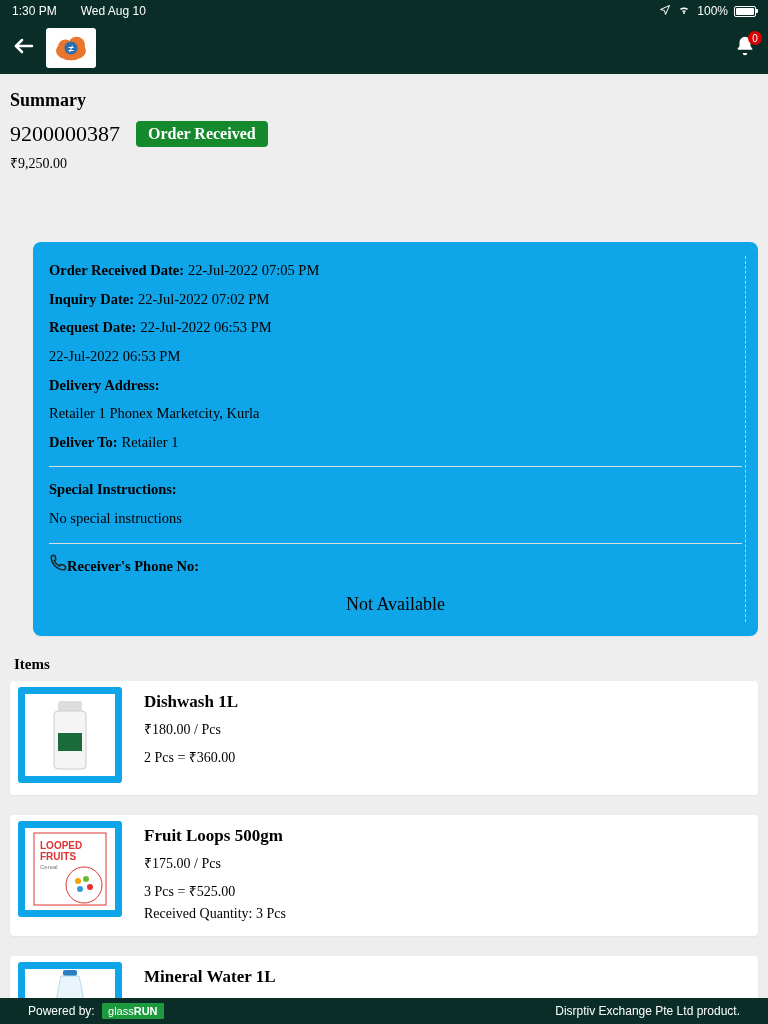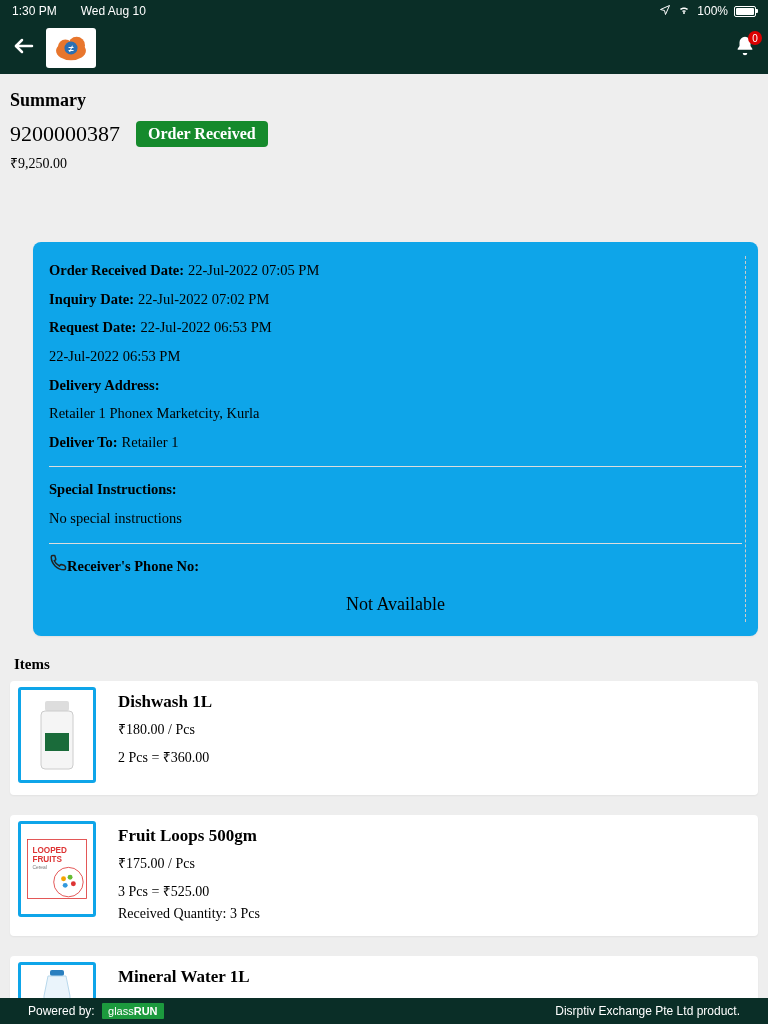--- a/index.html
+++ b/index.html
@@ -30,21 +30,21 @@
   .card::after { content: ""; position: absolute; top: 14px; bottom: 14px; right: 12px; width: 0; border-right: 1px dashed #ccc; }
   .kv { margin-bottom: 4px; }
   .k { font-weight: 700; display: inline; }
   .v { display: inline; margin-left: 4px; }
   .hr { border: none; border-top: 1px solid #ddd; margin: 12px 0 10px; }
   .na { text-align: center; font-size: 18px; padding-top: 10px; }
   .phone-row { display: flex; align-items: center; }
 
   .items-h { font-weight: 700; font-size: 15px; margin: 20px 0 8px 4px; }
   .item { background: #fff; border-radius: 4px; display: flex; gap: 22px; padding: 6px 8px 12px; margin-bottom: 20px; box-shadow: 0 1px 2px rgba(0,0,0,0.05); }
-  .thumb { width: 78px; height: 96px; border: 3px solid #0ea5e9; border-radius: 3px; background: #fff; display: flex; align-items: center; justify-content: center; flex-shrink: 0; }
+  .thumb { width: 104px; height: 96px; border: 7px solid #0ea5e9; border-radius: 3px; background: #fff; display: flex; align-items: center; justify-content: center; flex-shrink: 0; }
   .item-body { padding-top: 2px; font-size: 14px; line-height: 1.55; }
   .item-body .name { font-size: 17px; font-weight: 700; margin-bottom: 4px; }
   .item-body .price { margin-bottom: 6px; }
 
   .footer { position: absolute; bottom: 0; left: 0; right: 0; height: 26px; background: #0a2e27; color: #fff; display: flex; align-items: center; justify-content: space-between; padding: 0 28px; font-size: 12px; font-family: Arial, sans-serif; }
   .glassrun { background: #1c9a3e; font-weight: 400; padding: 2px 6px; margin-left: 4px; border-radius: 1px; font-size: 11px; }
   .glassrun b { font-weight: 700; }
 </style>
 </head>
 <body>

